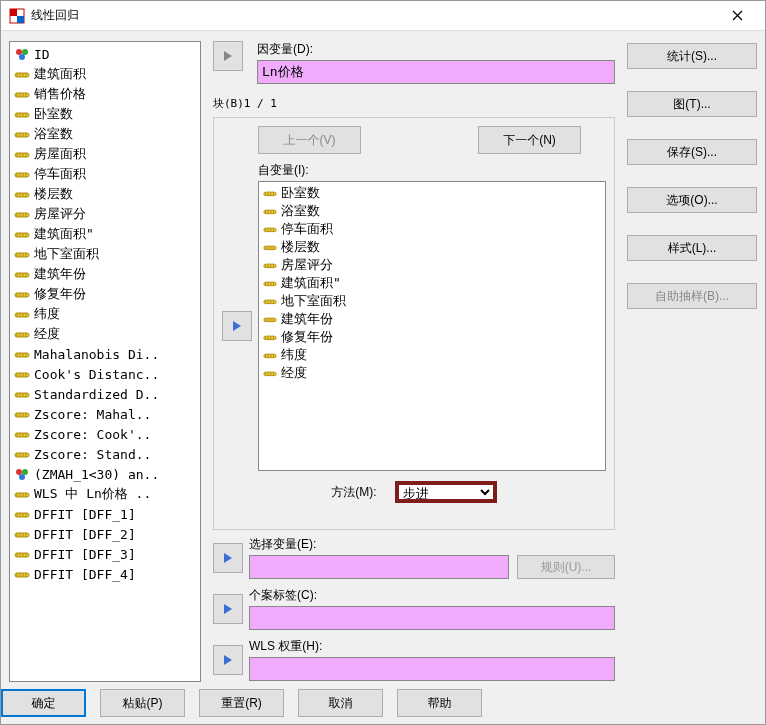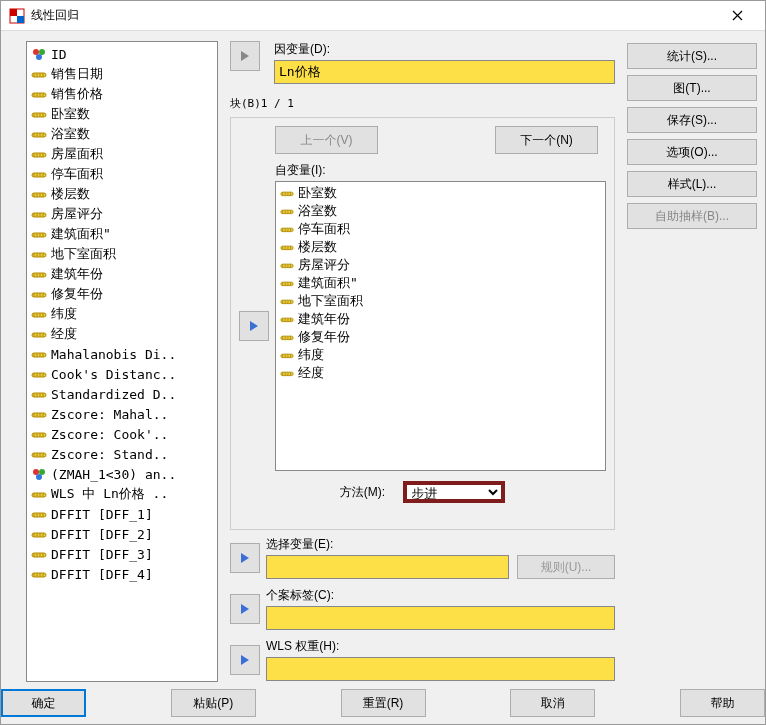--- a/index.html
+++ b/index.html
@@ -2,50 +2,50 @@
 <html><head>
 <meta charset="utf-8">
 <style>
 * { box-sizing: border-box; margin: 0; padding: 0; }
 body { font-family: "Microsoft YaHei", SimSun, sans-serif; font-size: 12px; background: #f0f0f0; color: #000; }
 .window { width: 766px; height: 725px; background: #f0f0f0; border: 1px solid #999; display: flex; flex-direction: column; }
 .titlebar { height: 30px; background: #fff; border-bottom: 1px solid #ddd; display: flex; align-items: center; padding: 0 8px; }
 .titlebar .appicon { width: 16px; height: 16px; margin-right: 6px; display: inline-block; }
 .titlebar .title { flex: 1; font-size: 12px; }
 .titlebar .close { width: 40px; height: 28px; display: flex; align-items: center; justify-content: center; cursor: pointer; }
-.content { flex: 1; display: flex; padding: 10px 8px 0 8px; gap: 8px; overflow: hidden; margin-left: 17px; }
+.content { flex: 1; display: flex; padding: 10px 8px 0 8px; gap: 8px; overflow: hidden; }
 .leftcol { width: 192px; display: flex; flex-direction: column; }
 .varlist { flex: 1; background: #fff; border: 1px solid #888; overflow-y: scroll; padding: 2px; }
 .varlist .item { display: flex; align-items: center; height: 20px; padding: 0 2px; white-space: nowrap; overflow: hidden; text-overflow: ellipsis; font-family: "SimSun", monospace; font-size: 13px; }
 .varlist .item .ico { width: 16px; height: 16px; margin-right: 4px; flex-shrink: 0; }
 .midcol { flex: 1; display: flex; flex-direction: column; padding: 0 4px; }
-.rightcol { width: 130px; display: flex; flex-direction: column; gap: 6px; padding-top: 2px; }
+.rightcol { width: 130px; display: flex; flex-direction: column; gap: 22px; padding-top: 2px; }
 .sidebtn { height: 26px; border: 1px solid #adadad; background: #e1e1e1; cursor: pointer; font-size: 12px; }
 .sidebtn:disabled { color: #888; }
 .arrowbtn { width: 30px; height: 30px; border: 1px solid #adadad; background: #e1e1e1; display: flex; align-items: center; justify-content: center; cursor: pointer; }
 .arrowbtn svg { width: 14px; height: 14px; }
 .fieldrow { display: flex; align-items: flex-start; gap: 14px; margin-bottom: 8px; }
 .fieldcol { flex: 1; display: flex; flex-direction: column; }
 .fieldlabel { font-size: 12px; margin-bottom: 2px; }
-.txtinput { height: 24px; border: 1px solid #888; background: #fde047; padding: 0 4px; font-size: 13px; font-family: "SimSun", monospace; width: 100%; }
+.txtinput { height: 24px; border: 1px solid #888; background: #f0abfc; padding: 0 4px; font-size: 13px; font-family: "SimSun", monospace; width: 100%; }
 .txtinput:disabled { background: #f0f0f0; }
 .blocklabel { margin: 4px 0 6px 0; font-size: 11px; font-family: "SimSun", monospace; }
 .prevnext { display: flex; gap: 117px; margin: 0 0 8px 36px; }
 .prevnext button { width: 103px; height: 28px; border: 1px solid #adadad; background: #e1e1e1; font-size: 12px; }
 .prevnext button:disabled { color: #888; }
 .ivsection { display: flex; gap: 6px; }
 .ivlist { background: #fff; border: 1px solid #888; height: 290px; overflow-y: auto; flex: 1; padding: 2px; }
 .ivlist .item { display: flex; align-items: center; height: 18px; padding: 0 2px; font-family: "SimSun", monospace; font-size: 13px; white-space: nowrap; }
 .ivlist .item .ico { width: 14px; height: 14px; margin-right: 4px; flex-shrink: 0; }
 .methodrow { display: flex; align-items: center; justify-content: center; gap: 18px; margin: 10px 0 14px 0; }
 .methodrow select { width: 102px; height: 22px; border: 4px solid #7f1d1d; background: #fff; font-size: 13px; }
 .rulebtn { height: 24px; width: 98px; border: 1px solid #adadad; background: #e1e1e1; font-size: 12px; margin-left: 4px; }
 .rulebtn:disabled { color: #999; }
 .blockframe { border: 1px solid #ccc; padding: 8px 8px 12px 8px; margin-bottom: 6px; position: relative; }
-.footer { height: 42px; display: flex; align-items: center; justify-content: space-between; gap: 14px; border-top: 0; }
+.footer { height: 42px; display: flex; align-items: center; justify-content: flex-start; gap: 14px; border-top: 0; }
 .footer button { width: 85px; height: 28px; border: 1px solid #adadad; background: #e1e1e1; font-size: 12px; cursor: pointer; }
 .footer button.primary { border: 2px solid #0078d7; }
 .selrow { display:flex; align-items:center; gap:6px; margin-bottom:8px; }
 .selrow .arrowbtn { flex-shrink:0; }
 .selrow .fieldcol { flex:1; }
 .inputline { display:flex; align-items:center; gap:4px; }
 </style>
 </head>
 <body>
 
@@ -80,21 +80,21 @@
             <span>ID</span>
           </div>
           <div class="item">
             <span class="ico"><svg viewBox="0 0 16 16">
                 <rect x="1" y="7" width="14" height="4" rx="2" fill="#e6c94a" stroke="#b38f00"></rect>
                 <line x1="3" y1="7" x2="3" y2="11" stroke="#b38f00"></line>
                 <line x1="6" y1="7" x2="6" y2="11" stroke="#b38f00"></line>
                 <line x1="9" y1="7" x2="9" y2="11" stroke="#b38f00"></line>
                 <line x1="12" y1="7" x2="12" y2="11" stroke="#b38f00"></line>
               </svg></span>
-            <span>销售日期</span>
+            <span>建筑面积</span>
           </div>
           <div class="item">
             <span class="ico"><svg viewBox="0 0 16 16">
                 <rect x="1" y="7" width="14" height="4" rx="2" fill="#e6c94a" stroke="#b38f00"></rect>
                 <line x1="3" y1="7" x2="3" y2="11" stroke="#b38f00"></line>
                 <line x1="6" y1="7" x2="6" y2="11" stroke="#b38f00"></line>
                 <line x1="9" y1="7" x2="9" y2="11" stroke="#b38f00"></line>
                 <line x1="12" y1="7" x2="12" y2="11" stroke="#b38f00"></line>
               </svg></span>
             <span>销售价格</span>

